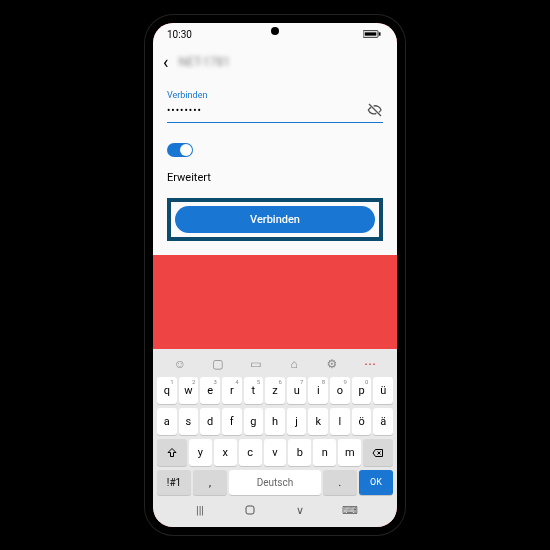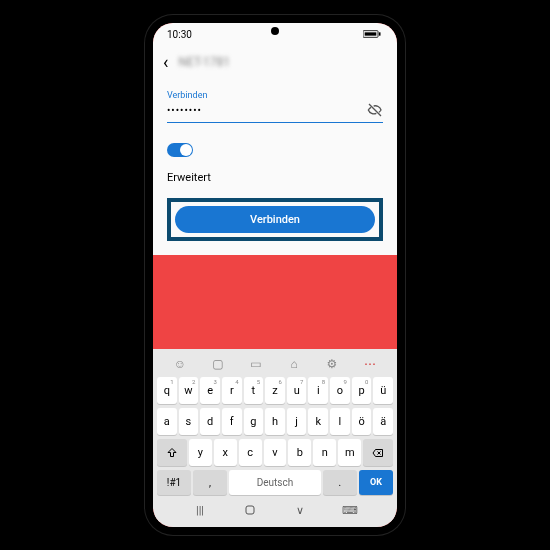--- a/index.html
+++ b/index.html
@@ -30,21 +30,21 @@
   .kb-top { display: flex; justify-content: space-around; align-items: center; padding: 4px 6px; }
   .kb-top-icon { width: 14px; height: 14px; color: #888; font-size: 12px; display: flex; align-items: center; justify-content: center; }
   .kb-dots { color: #d32f2f; }
   .kb-row { display: flex; justify-content: space-between; padding: 2px 2px; gap: 2px; }
   .key { flex: 1; background: #fff; border-radius: 3px; text-align: center; padding: 7px 0; font-size: 11px; color: #000; box-shadow: 0 1px 0 rgba(0,0,0,0.15); min-width: 0; position: relative; }
   .key-num { position: absolute; top: 1px; right: 3px; font-size: 6px; color: #888; }
   .kb-row3 .key-wide { flex: 1.3; background: #d8d8d8; display: flex; align-items: center; justify-content: center; }
   .kb-row4 { gap: 2px; }
   .key-mod { background: #d8d8d8; flex: 1.3; font-size: 10px; }
   .key-space { flex: 3.5; font-size: 10px; color: #666; }
-  .key-ok { background: #1976d2; color: #fff; flex: 1.3; font-size: 9px; font-weight: 700; }
+  .key-ok { background: #1976d2; color: #fff; flex: 1.3; font-size: 9px; font-weight: 400; }
   .navbar { display: flex; justify-content: space-around; align-items: center; padding: 6px 20px 4px; background: #e8e8e8; }
   .nav-icon { width: 14px; height: 14px; color: #555; font-size: 11px; display:flex; align-items:center; justify-content:center; }
 </style>
 </head>
 <body>
 
 <div class="phone">
   <div class="camera"></div>
   <div class="screen">
 

